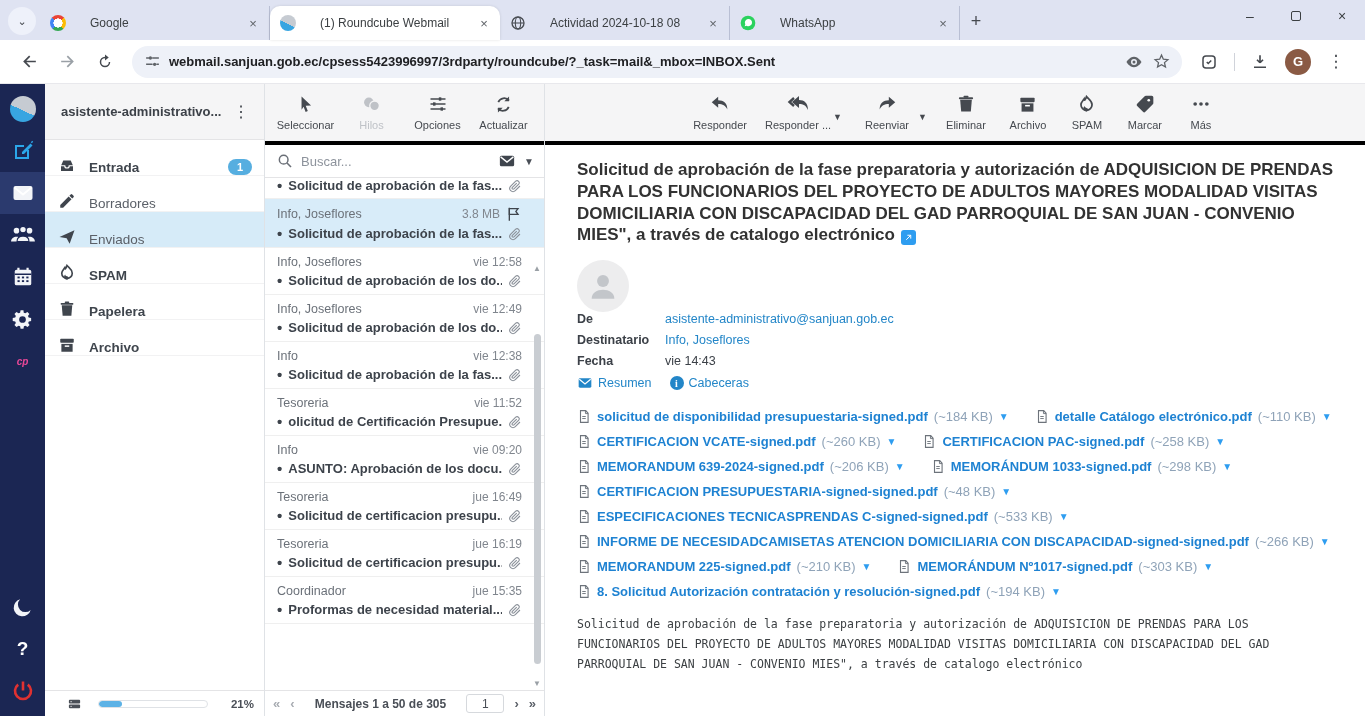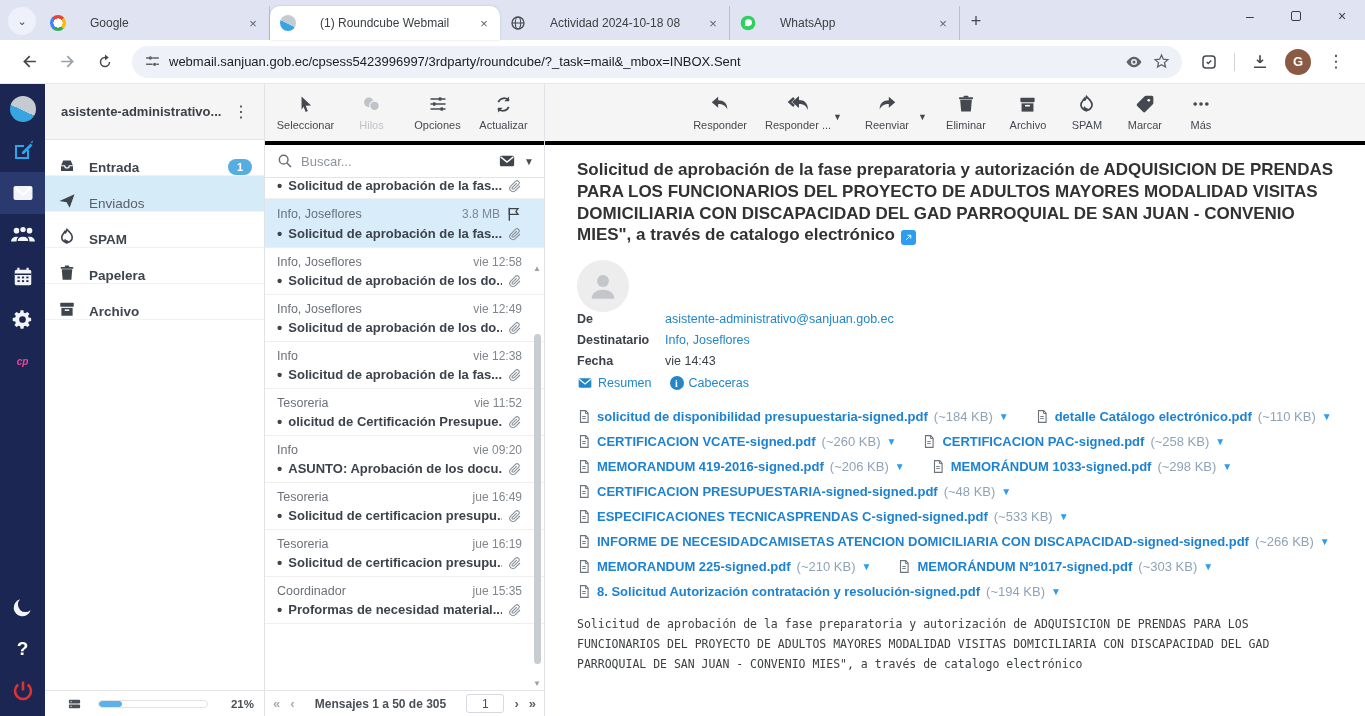--- a/index.html
+++ b/index.html
@@ -18,21 +18,21 @@
   .google-icon { background:radial-gradient(circle,#fff 0 4.5px,transparent 4.6px),conic-gradient(from -45deg,#ea4335 0 25%,#fbbc05 0 50%,#34a853 0 75%,#4285f4 0 100%); }
   .roundcube-icon { background:linear-gradient(205deg,#c6cbd2 0 54%,#38a5e1 54% 100%); }
   .newtab { width:28px; height:28px; margin:0 0 5px 2px; display:flex; align-items:center; justify-content:center; color:#45494f; font-size:18px; }
   .wincontrols { margin-left:auto; display:flex; align-self:flex-start; }
   .winbtn { width:46px; height:32px; display:flex; align-items:center; justify-content:center; color:#3c4043; font-size:14px; }
   .winbtn .restore { width:10px; height:10px; border:1.5px solid #3c4043; border-radius:2px; }
 
   .navbar { position:absolute; left:0; top:40px; width:1365px; height:44px; background:#fff; display:flex; align-items:center; padding:0 10px; border-bottom:1px solid #e8e8ec; }
   .navico { width:30px; height:30px; display:flex; align-items:center; justify-content:center; color:#45494f; font-size:17px; margin:0 4px; }
   .navico.dim { color:#9aa0a6; }
-  .omnibox { flex:1; height:32px; background:#eef1f8; border-radius:16px; display:flex; align-items:center; padding:0 12px; margin:0 8px; }
+  .omnibox { flex:1; height:32px; background:#eef1f8; border-radius:16px; display:flex; align-items:center; padding:0 12px; margin:0 8px;font-weight:bold; }
   .omnibox .url { flex:1; font-size:13px; color:#202124; white-space:nowrap; overflow:hidden; margin-left:8px; }
   .omni-ico { color:#5f6368; margin-left:10px; font-size:14px; display:flex; align-items:center; }
   .toolbar-right { display:flex; align-items:center; }
   .avatar-g { width:26px; height:26px; border-radius:50%; background:#8a5a44; color:#fff; font-size:13px; font-weight:700; display:flex; align-items:center; justify-content:center; margin:0 6px; }
   .vsep { width:1px; height:18px; background:#d0d3da; margin:0 6px; }
 
   
   .app { position:absolute; left:0; top:84px; width:1365px; height:632px; display:flex; }
   .rail { width:45px; background:#1b2653; display:flex; flex-direction:column; align-items:center; flex:none; }
   .rail-btn { width:45px; height:42px; display:flex; align-items:center; justify-content:center; color:#f2f4f8; }
@@ -437,20 +437,28 @@
     <div id="folder-list">
         <div class="frow">
           <span class="fico">
             <svg width="18" height="18">
               <use href="#i-inbox"></use>
             </svg>
           </span>
           <span class="flabel">Entrada</span>
           <span class="badge">1</span>
         </div>
+        <div class="frow dim">
+          <span class="fico">
+            <svg width="18" height="18">
+              <use href="#i-pencil"></use>
+            </svg>
+          </span>
+          <span class="flabel">Borradores</span>
+        </div>
         <div class="frow sel dim">
           <span class="fico">
             <svg width="18" height="18">
               <use href="#i-plane"></use>
             </svg>
           </span>
           <span class="flabel">Enviados</span>
         </div>
         <div class="frow">
           <span class="fico">
@@ -867,21 +875,21 @@
               <span class="acaret">▼</span>
             </span>
           </div>
           <div class="att-row">
             <span class="att">
               <span class="fico">
                 <svg width="14" height="15">
                   <use href="#i-file"></use>
                 </svg>
               </span>
-              <a class="aname link">MEMORANDUM 419-2016-signed.pdf</a>
+              <a class="aname link">MEMORANDUM 639-2024-signed.pdf</a>
               <span class="asize">(~206 KB)</span>
               <span class="acaret">▼</span>
             </span>
             <span class="att">
               <span class="fico">
                 <svg width="14" height="15">
                   <use href="#i-file"></use>
                 </svg>
               </span>
               <a class="aname link">MEMORÁNDUM 1033-signed.pdf</a>

